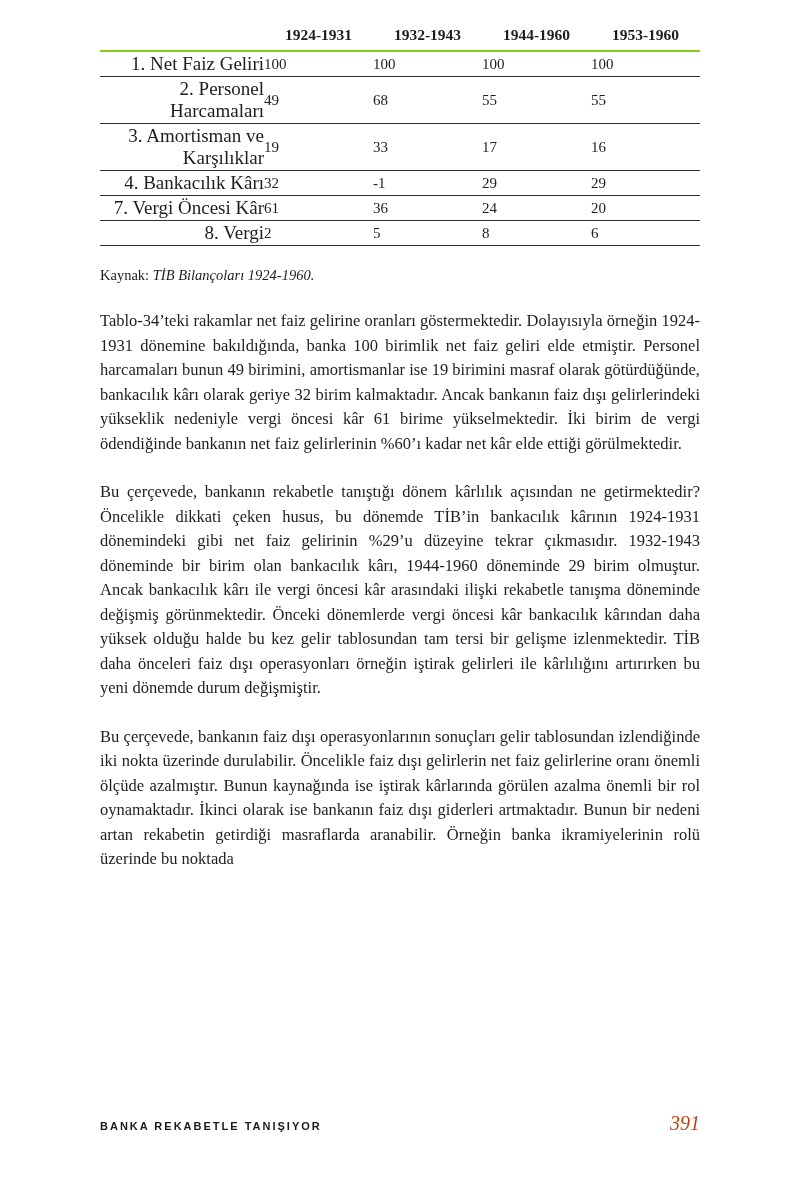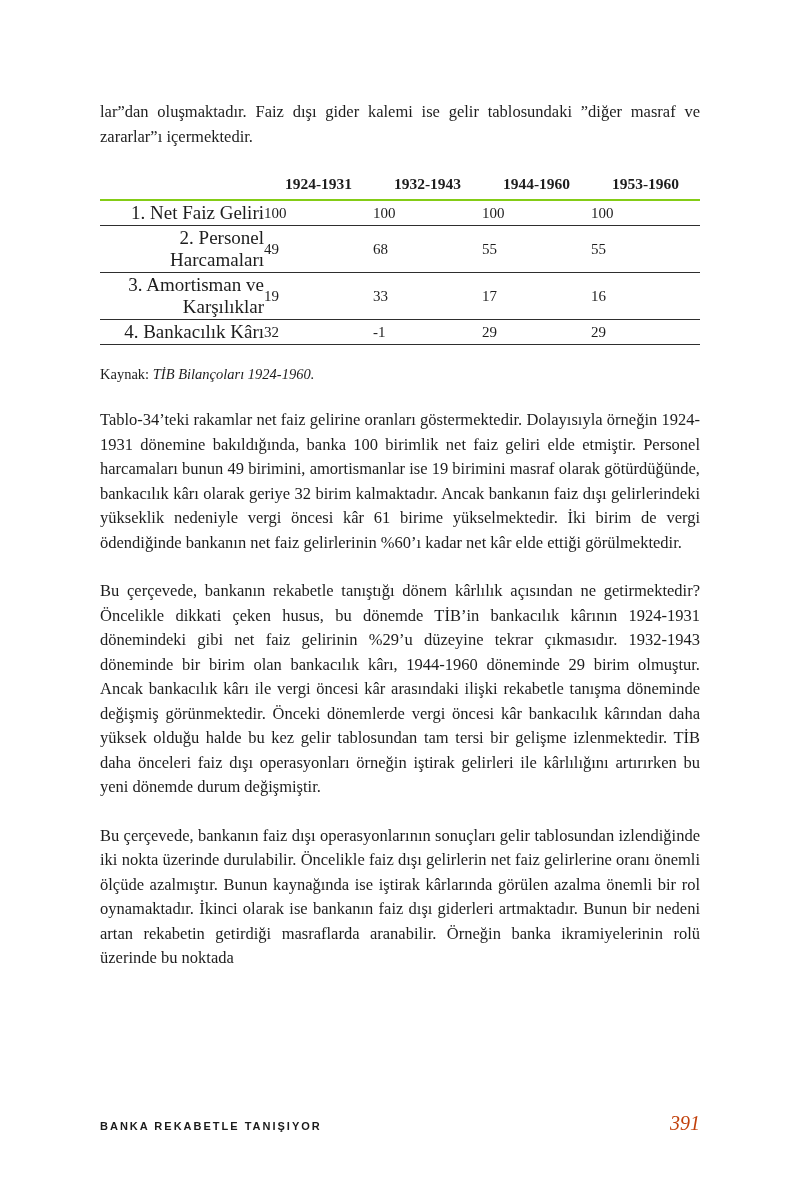--- a/index.html
+++ b/index.html
@@ -92,21 +92,20 @@
     font-size: 20px;
     color: #c2410c;
   }
 </style>
 </head>
 <body>
 
 <div class="page">
   <div class="content">
 
-    <p class="body top-para">lar”dan oluşmaktadır.  Faiz dışı gider kalemi ise gelir tablosundaki ”diğer masraf ve zararlar”ı içermektedir.</p>
 
 
     <table class="data-table">
       <thead>
         <tr>
           <th class="lbl"></th>
           <th class="num">1924-1931</th>
           <th class="num">1932-1943</th>
           <th class="num">1944-1960</th>
           <th class="num">1953-1960</th>
@@ -134,20 +133,34 @@
           <td>17</td>
           <td>16</td>
         </tr>
         <tr>
           <td class="lbl">4. Bankacılık Kârı</td>
           <td>32</td>
           <td>-1</td>
           <td>29</td>
           <td>29</td>
         </tr>
+        <tr>
+          <td class="lbl">7. Vergi Öncesi Kâr</td>
+          <td>61</td>
+          <td>36</td>
+          <td>24</td>
+          <td>20</td>
+        </tr>
+        <tr>
+          <td class="lbl">8. Vergi</td>
+          <td>2</td>
+          <td>5</td>
+          <td>8</td>
+          <td>6</td>
+        </tr>
       </tbody>
     </table>
 
     <p class="source"><span>Kaynak: </span><i>TİB Bilançoları 1924-1960.</i></p>
 
     <p class="body para-gap">Tablo-34’teki rakamlar net faiz gelirine oranları göstermektedir. Dolayısıyla örneğin 1924-1931 dönemine bakıldığında, banka 100 birimlik net faiz geliri elde etmiştir. Personel harcamaları bunun 49 birimini, amortismanlar ise 19 birimini masraf olarak götürdüğünde, bankacılık kârı olarak geriye 32 birim kalmaktadır. Ancak bankanın faiz dışı gelirlerindeki yükseklik nedeniyle vergi öncesi kâr 61 birime yükselmektedir. İki birim de vergi ödendiğinde bankanın net faiz gelirlerinin %60’ı kadar net kâr elde ettiği görülmektedir.</p>
     <p class="body para-gap">Bu çerçevede, bankanın rekabetle tanıştığı dönem kârlılık açısından ne getirmektedir? Öncelikle dikkati çeken husus, bu dönemde TİB’in bankacılık kârının 1924-1931 dönemindeki gibi net faiz gelirinin %29’u düzeyine tekrar çıkmasıdır. 1932-1943 döneminde bir birim olan bankacılık kârı, 1944-1960 döneminde 29 birim olmuştur. Ancak bankacılık kârı ile vergi öncesi kâr arasındaki ilişki rekabetle tanışma döneminde değişmiş görünmektedir. Önceki dönemlerde vergi öncesi kâr bankacılık kârından daha yüksek olduğu halde bu kez gelir tablosundan tam tersi bir gelişme izlenmektedir. TİB daha önceleri faiz dışı operasyonları örneğin iştirak gelirleri ile kârlılığını artırırken bu yeni dönemde durum değişmiştir.</p>
     <p class="body para-gap">Bu çerçevede, bankanın faiz dışı operasyonlarının sonuçları gelir tablosundan izlendiğinde iki nokta üzerinde durulabilir. Öncelikle faiz dışı gelirlerin net faiz gelirlerine oranı önemli ölçüde azalmıştır. Bunun kaynağında ise iştirak kârlarında görülen azalma önemli bir rol oynamaktadır. İkinci olarak ise bankanın faiz dışı giderleri artmaktadır. Bunun bir nedeni artan rekabetin getirdiği masraflarda aranabilir. Örneğin banka ikramiyelerinin rolü üzerinde bu noktada</p>
 
   </div>

